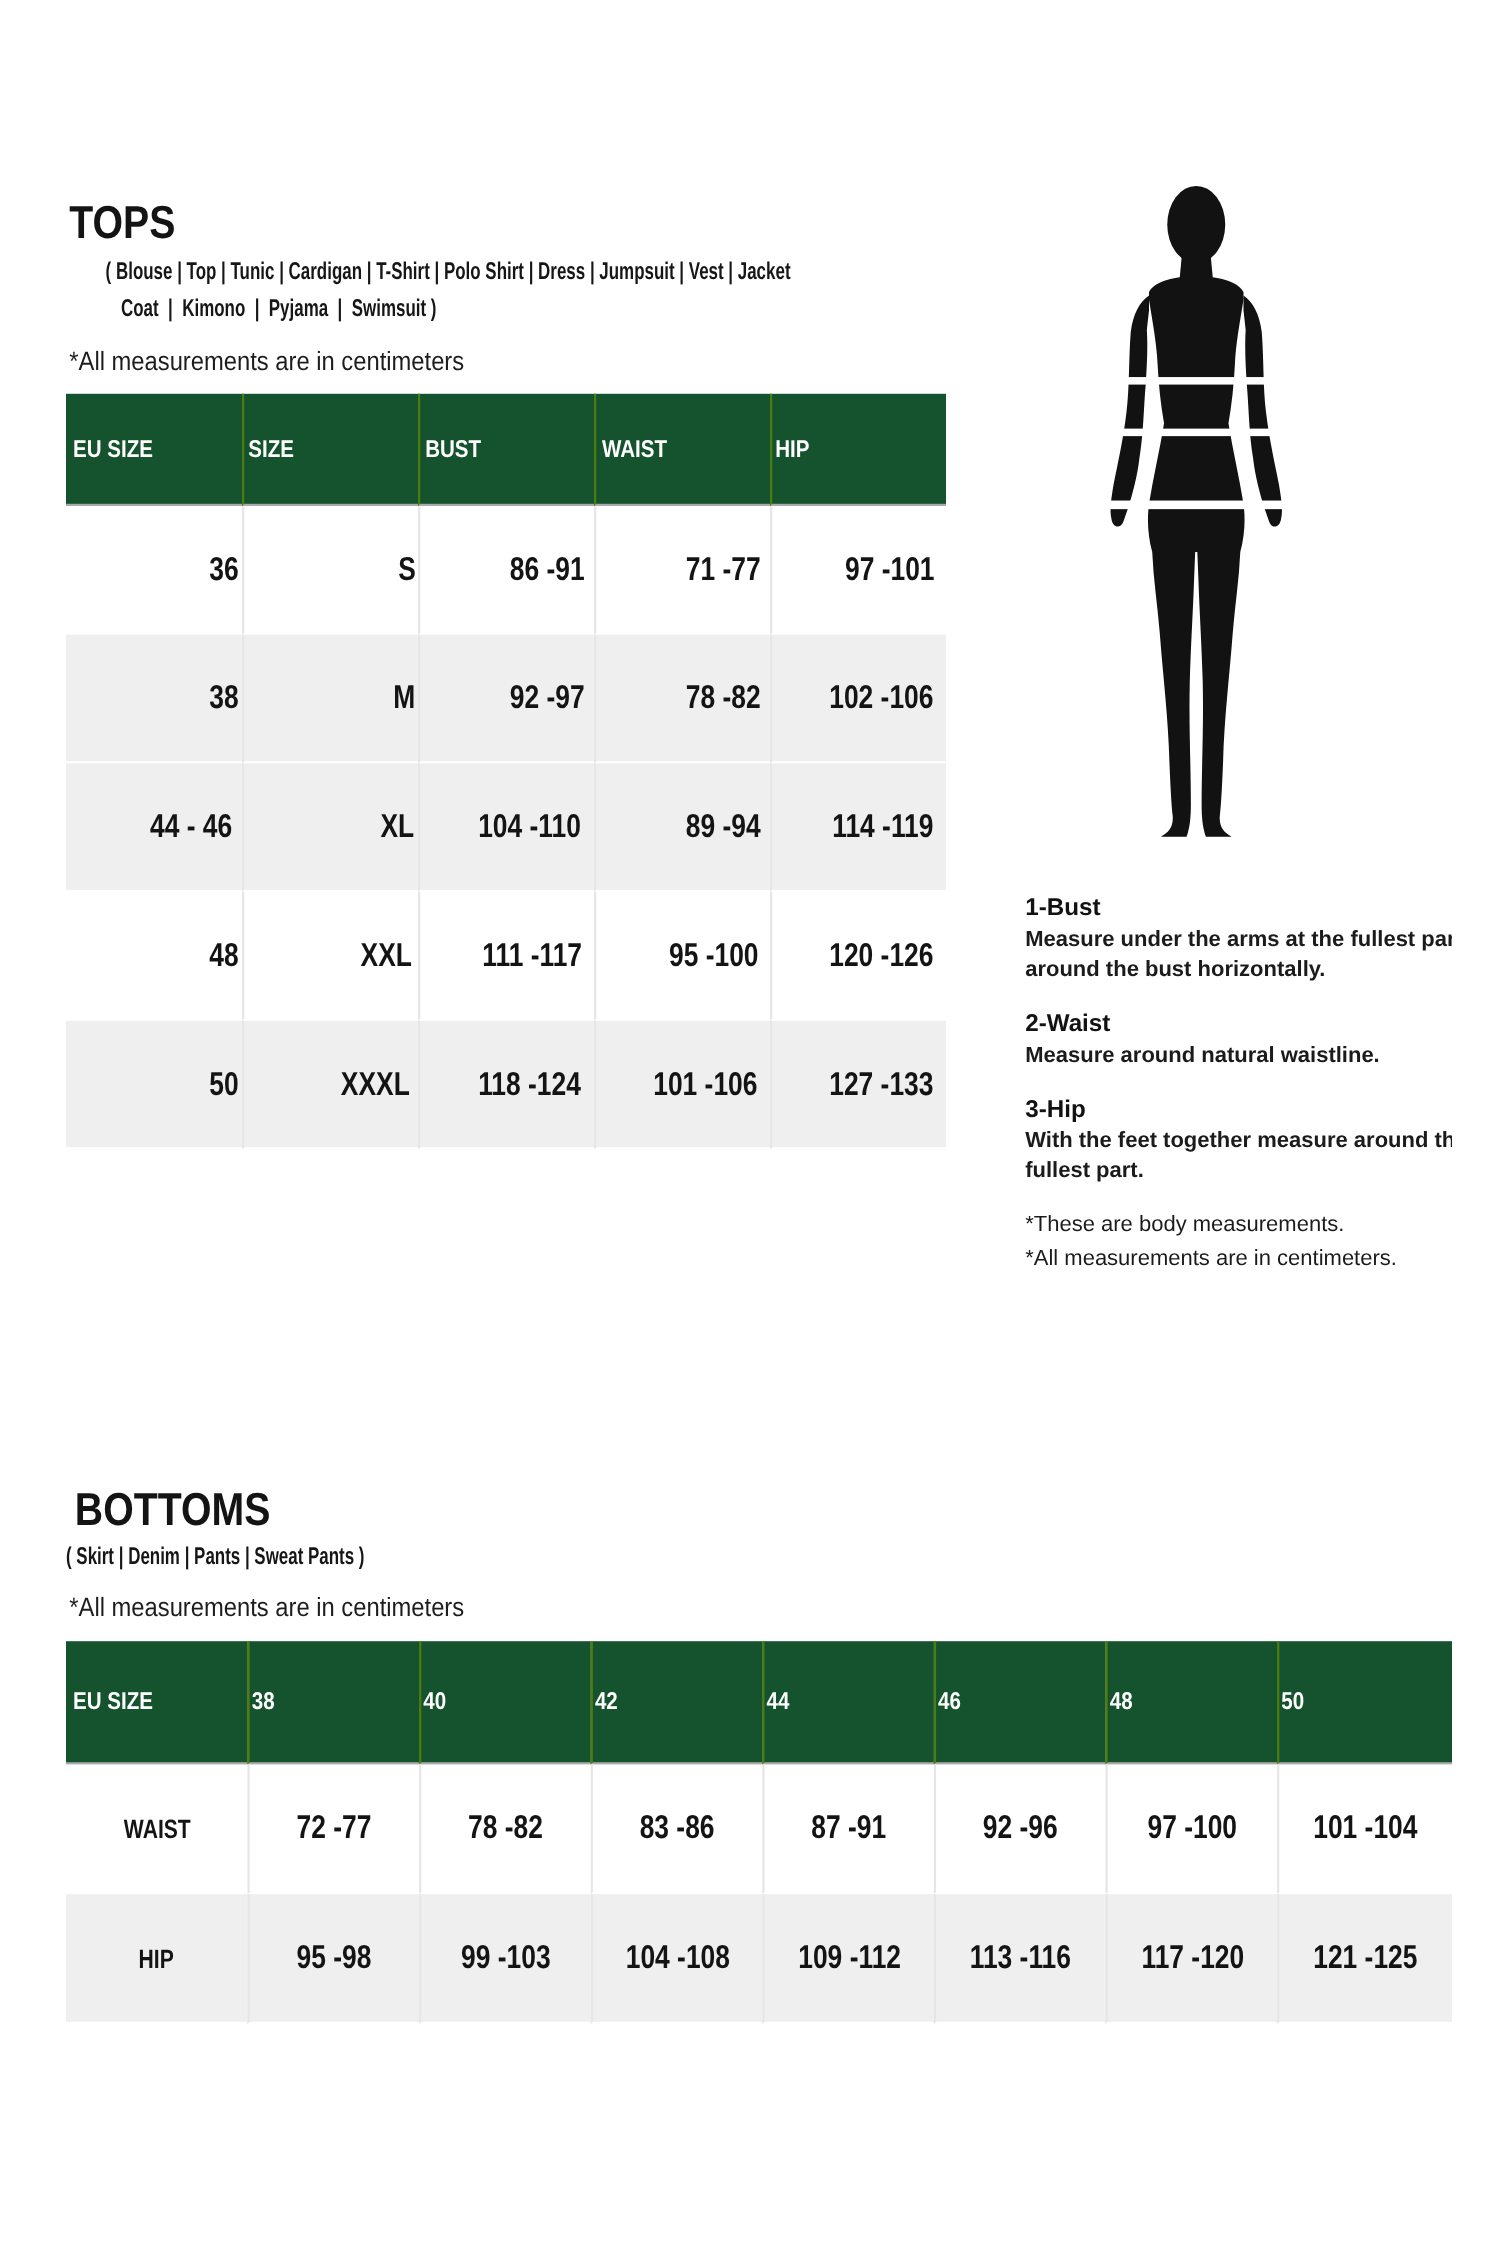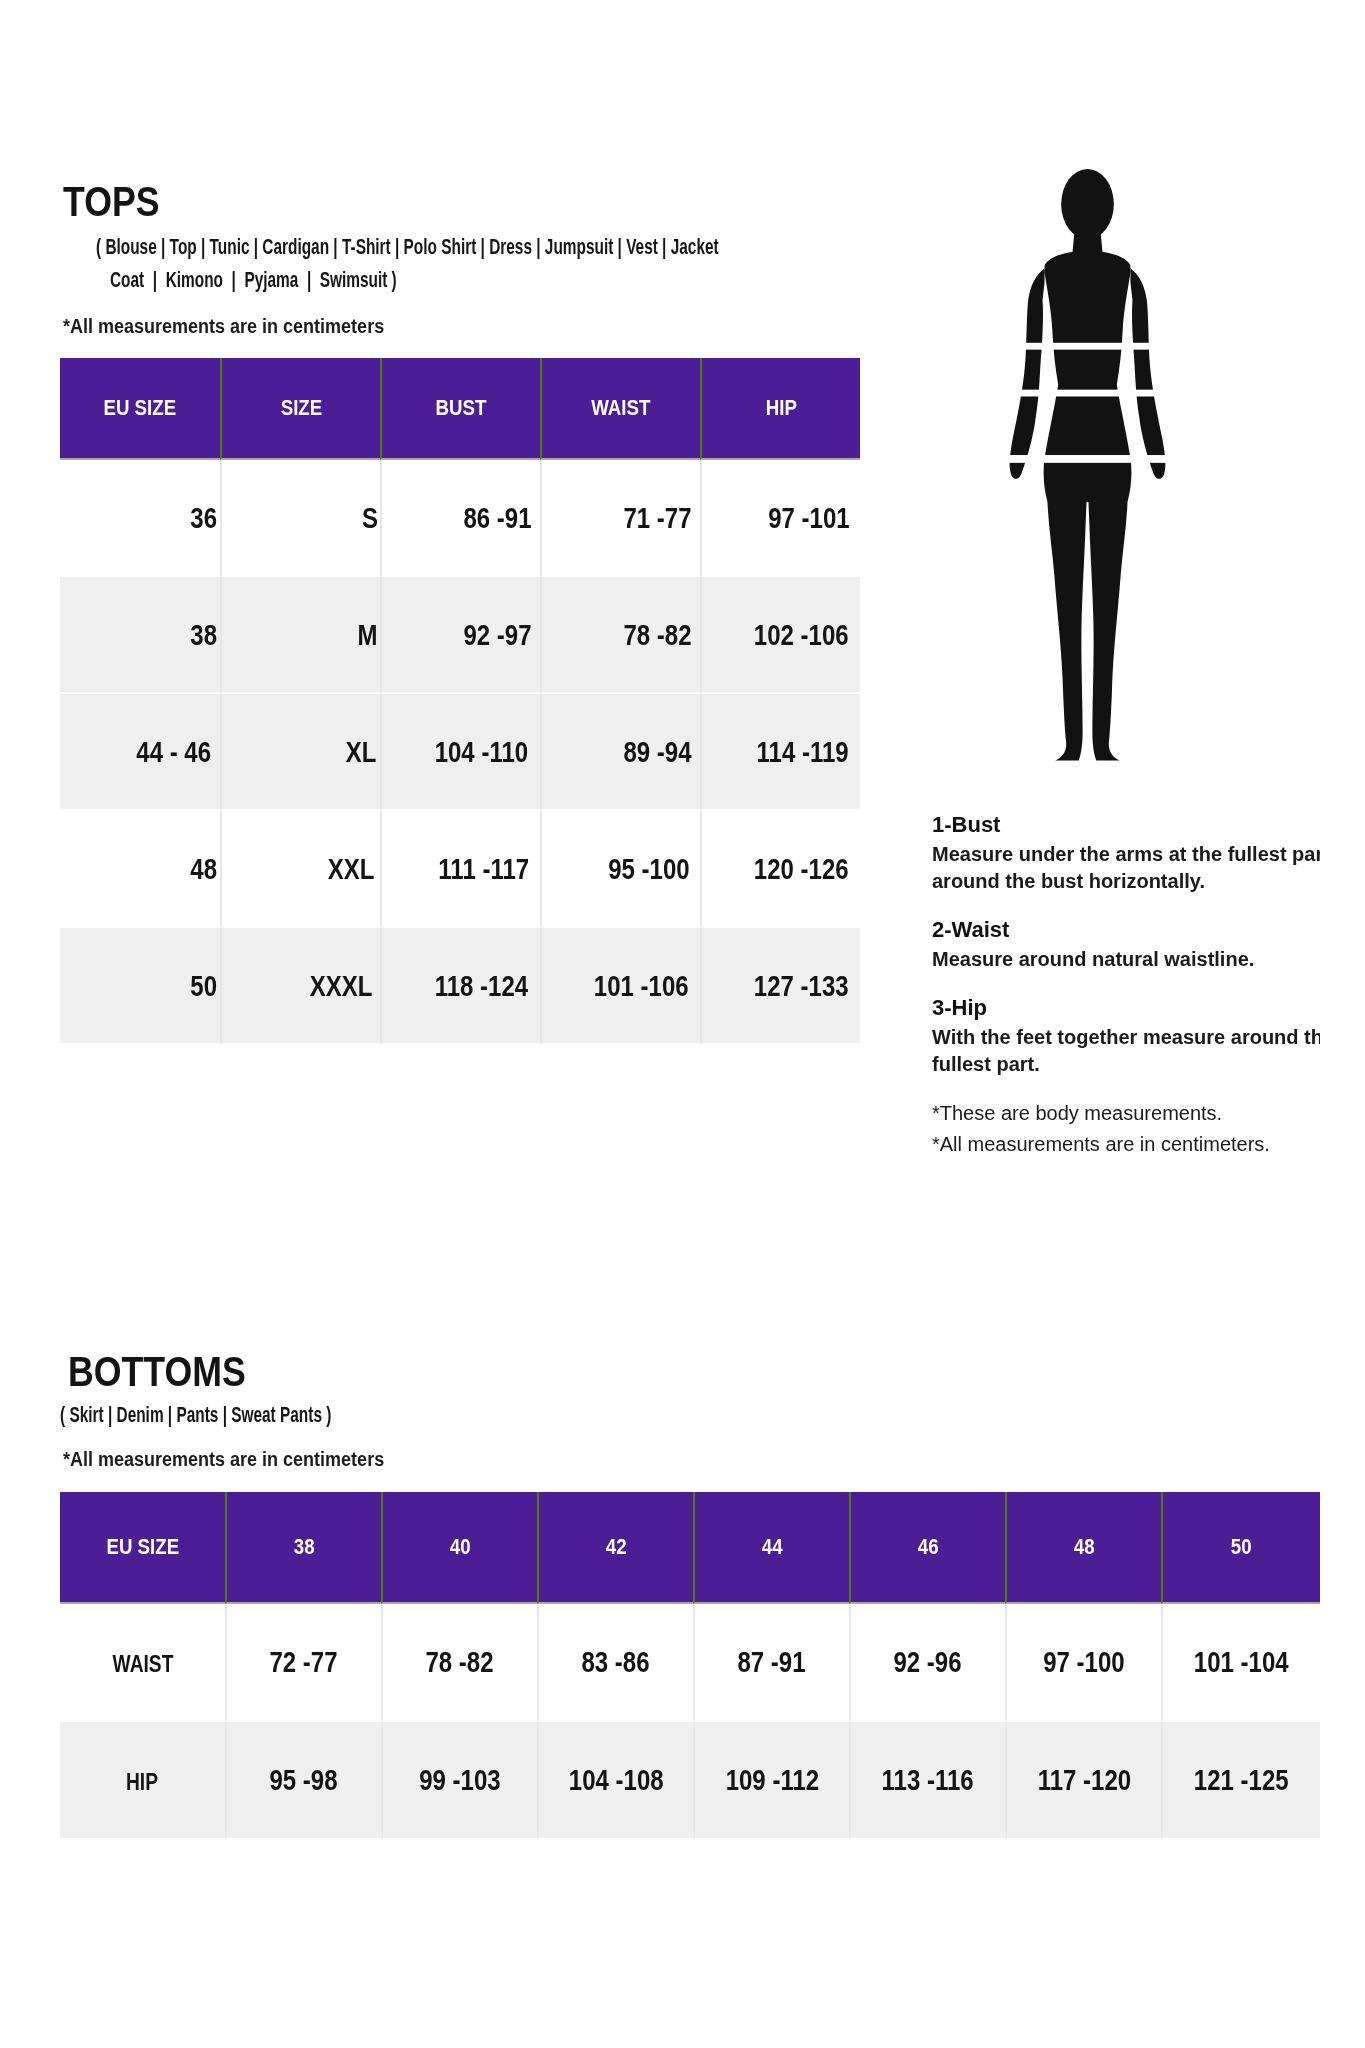--- a/index.html
+++ b/index.html
@@ -7,26 +7,26 @@
         font-family:"Liberation Sans", sans-serif;color:#121212;}
   .abs{position:absolute;}
   .cn{display:inline-block;transform-origin:left center;white-space:pre;}
   
   .sec-title{font-size:42px;font-weight:800;letter-spacing:0;color:#141414;}
   .sec-title .cn{transform:scaleX(.85);}
   
   .sec-sub{font-size:22px;font-weight:700;line-height:33px;color:#161616;}
   .sec-sub .cn{transform:scaleX(.7);}
   
-  .sec-note{font-size:20px;font-weight:700;color:#1d1d1d;}
+  .sec-note{font-size:24px;font-weight:400;color:#1d1d1d;}
   .sec-note .cn{transform:scaleX(.9);}
   
   table.size-table{border-collapse:separate;border-spacing:0;table-layout:fixed;}
-  table.size-table th{background:#4c1d95;color:#ffffff;font-weight:700;font-size:22px;
-      text-align:center;vertical-align:middle;border-bottom:2px solid #a9a9a9;padding:0;}
+  table.size-table th{background:#14532d;color:#ffffff;font-weight:700;font-size:22px;
+      text-align:left;vertical-align:middle;border-bottom:2px solid #a9a9a9;padding:0;}
   table.size-table th .cn{transform:scaleX(.85);transform-origin:center;}
   table.size-table td{font-size:30px;font-weight:700;color:#141414;text-align:center;
       vertical-align:middle;border-bottom:2px solid #ffffff;padding:0;}
   table.size-table td .cn{transform:scaleX(.8);transform-origin:center;}
   table.size-table th + th{border-left:2px solid #4d7c0f;}
   table.size-table td + td{border-left:2px solid #e6e6e6;}
   tr.row-white td{background:#ffffff;}
   tr.row-gray td{background:#f0efef;}
   table.tops th{height:100px;}
   table.tops td{height:115px;text-align:right;}

